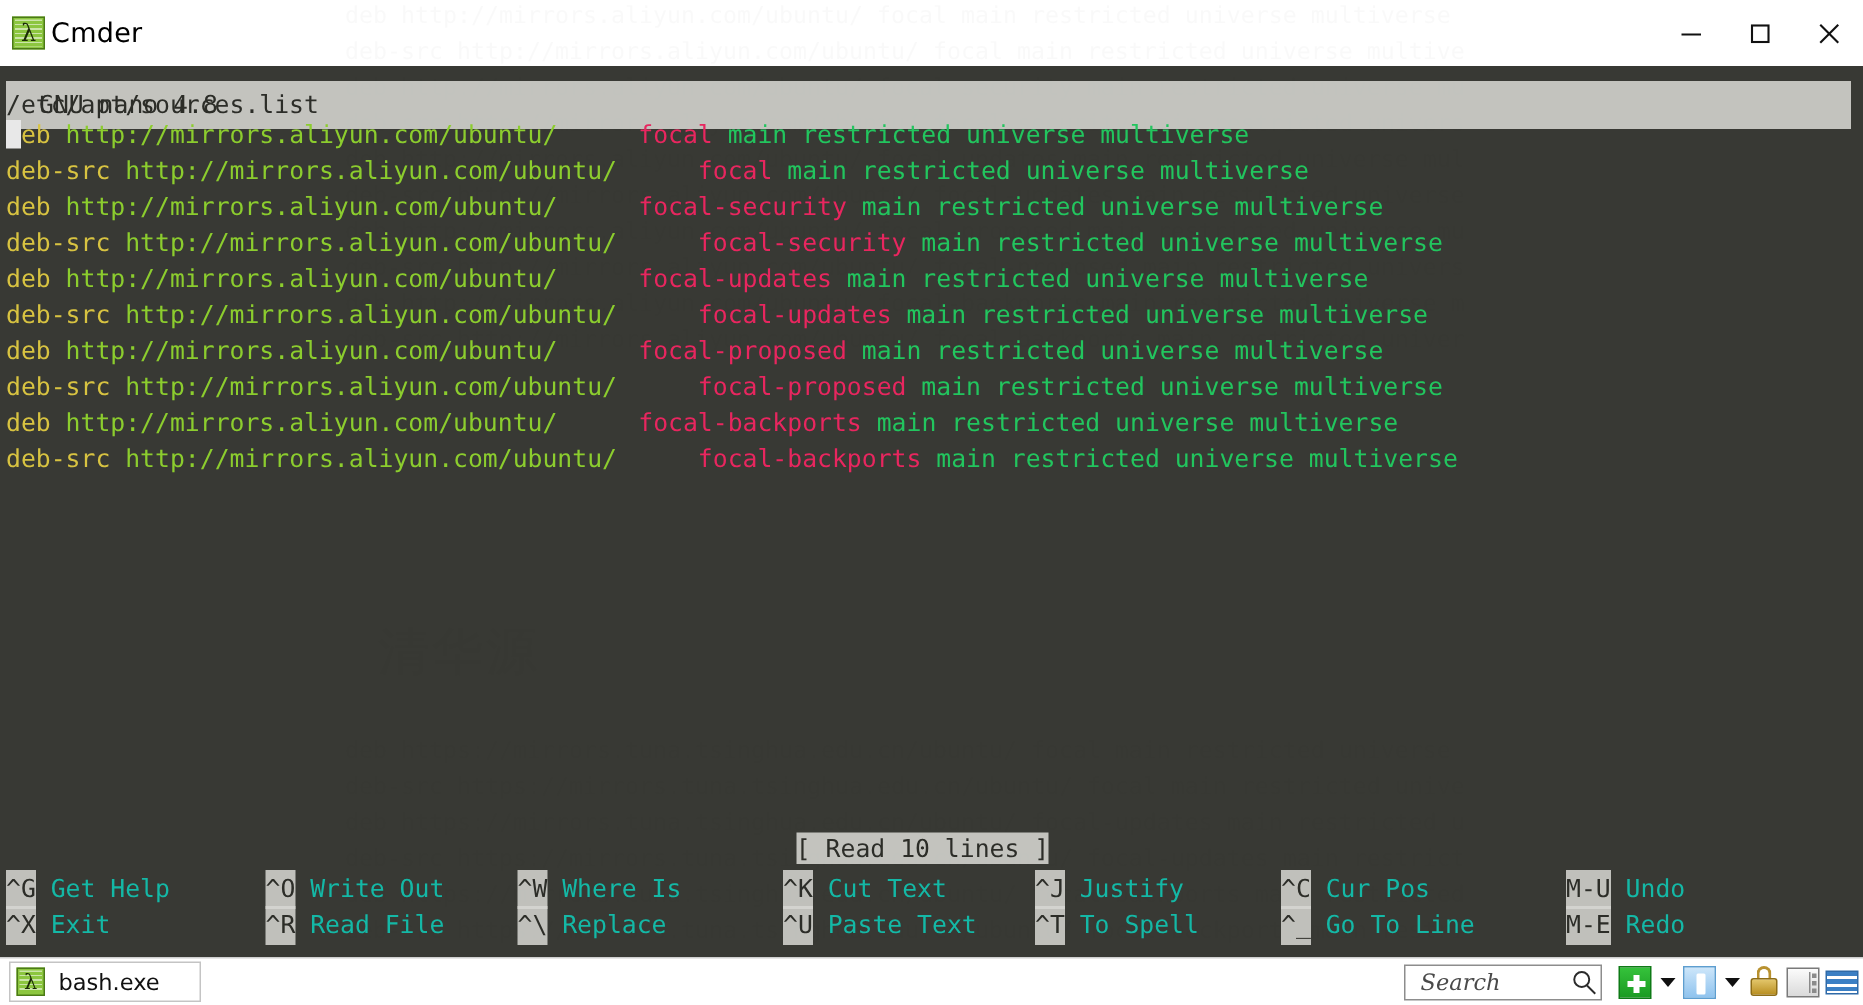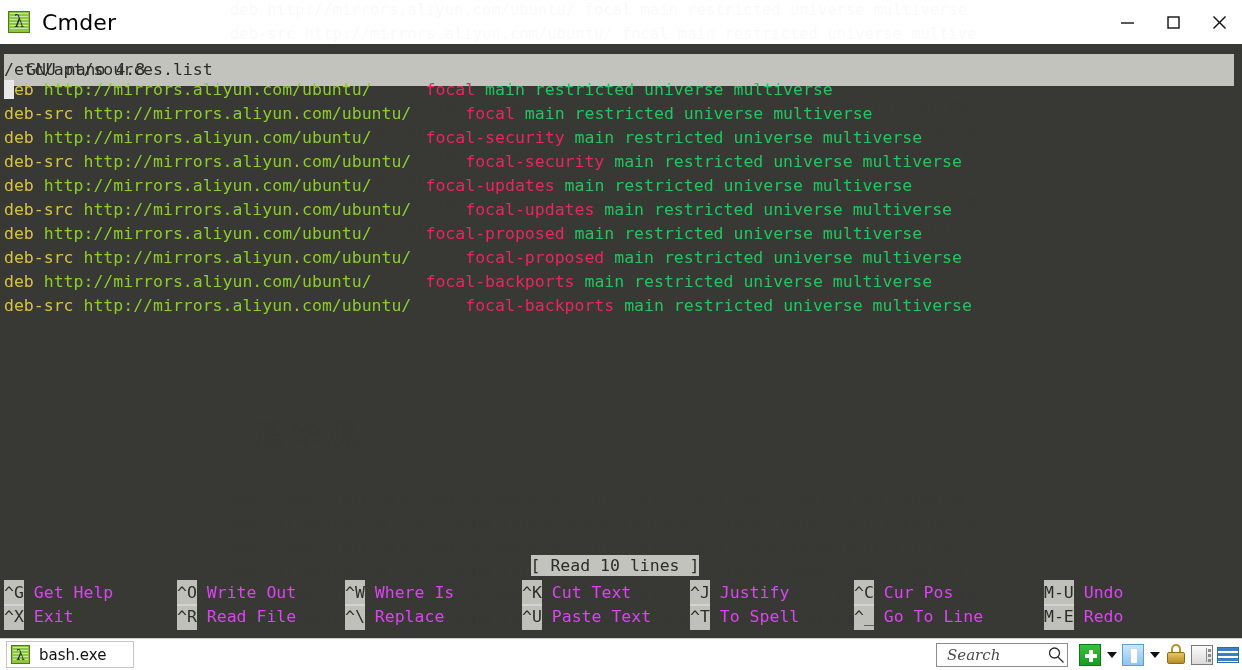--- a/index.html
+++ b/index.html
@@ -84,23 +84,23 @@
   }
   .tb-icon span {
     position: relative;
     font-family: "DejaVu Serif", "Liberation Serif", serif;
     font-size: 16px;
     color: #1b2b06;
     line-height: 1;
     z-index: 2;
   }
   .tb-title {
-    margin-left: 12px;
+    margin-left: 4px;
     font-family: "DejaVu Sans", "Liberation Sans", sans-serif;
-    font-size: 22px;
+    font-size: 18px;
     color: #000000;
     letter-spacing: 0.2px;
   }
   .tb-spacer { flex: 1; }
   .wctl {
     width: 46px; height: 44px;
     display: flex; align-items: center; justify-content: center;
     color: #222;
   }
   .wctl svg { display: block; }
@@ -176,21 +176,21 @@
     width: 1234px;
     color: #e6e6e6;
   }
   .sc-row { height: 24px; display: flex; white-space: pre; }
   .sc-cell { display: flex; align-items: center; white-space: pre; }
   .sc-key {
     background: rgba(214,214,210,0.86);
     color: #2c2d28;
     padding: 1px 0;
   }
-  .sc-lbl { color: #d946ef; }
+  .sc-lbl { color: #14b8a6; }
 
   .sc-c0 { width: 173px; }
   .sc-c1 { width: 168px; }
   .sc-c2 { width: 177px; }
   .sc-c3 { width: 168px; }
   .sc-c4 { width: 164px; }
   .sc-c5 { width: 170px; }
   .sc-c6 { width: 160px; margin-left: 20px; }
 
   

